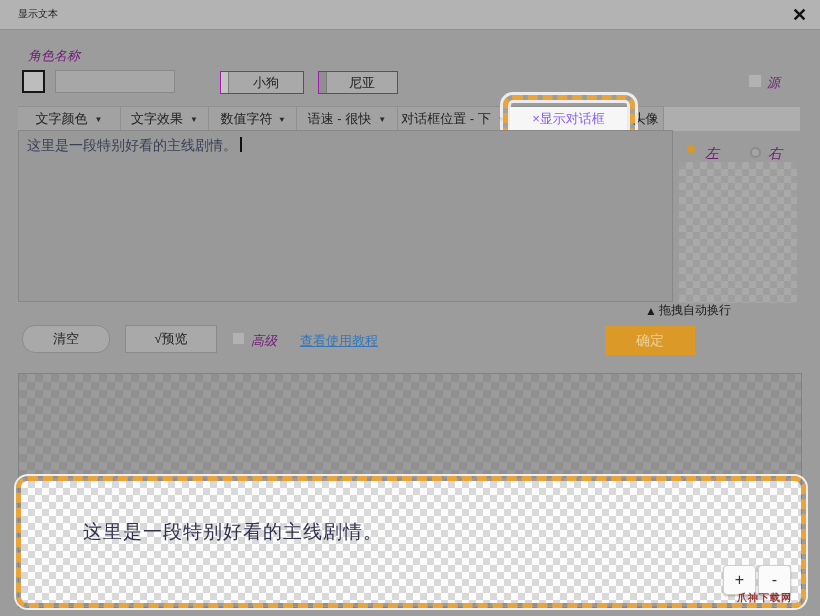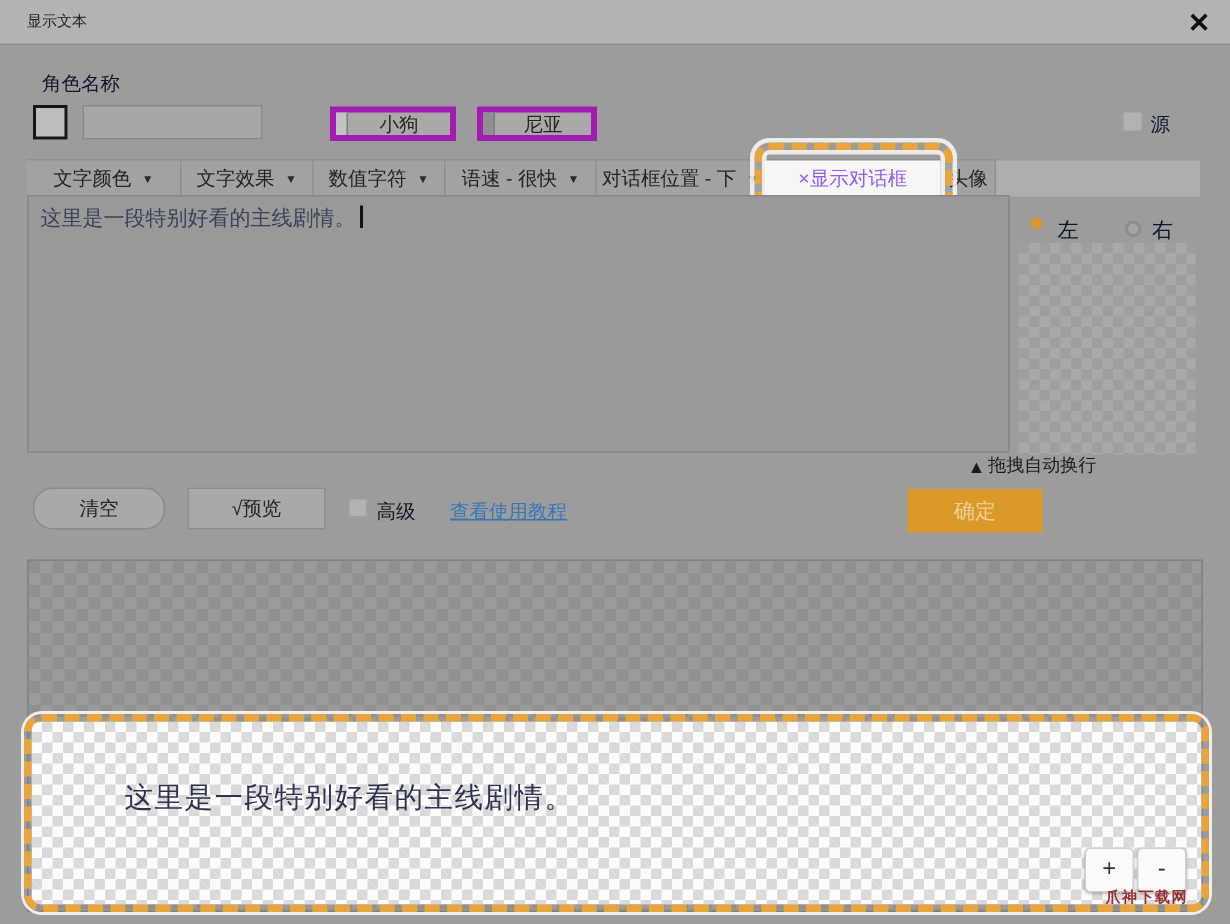--- a/index.html
+++ b/index.html
@@ -8,27 +8,27 @@
     position:relative; width:820px; height:616px; background:#9c9c9c;
     overflow:hidden; font-family:"Liberation Sans", sans-serif;
   }
   
   .titlebar{ position:absolute; left:0; top:0; width:820px; height:30px;
     background:#b3b3b3; border-bottom:1px solid #8f8f8f; }
   .title{ position:absolute; left:18px; top:7px; font-size:10px; color:#1d1d1d; }
   .close-x{ position:absolute; right:13px; top:4px; font-size:18px; font-weight:bold;
     color:#111; cursor:pointer; line-height:22px; }
   
-  .lbl{ position:absolute; font-size:13px; color:#0f172a; }
+  .lbl{ position:absolute; font-size:13px; color:#701a75;font-style:italic; }
   .swatch{ position:absolute; left:22px; top:70px; width:23px; height:23px;
     background:#bdbdbd; border:2px solid #161616; }
   .name-input{ position:absolute; left:55px; top:70px; width:120px; height:23px;
     background:#a7a7a7; border:1px solid #898989; font-size:13px; padding:0 4px; color:#222; }
   .char-btn{ position:absolute; top:71px; height:23px; display:flex; align-items:stretch;
-    border:4px solid #a21caf; background:#a9a9a9; cursor:pointer; }
+    border:1px solid #a21caf; background:#a9a9a9; cursor:pointer; }
   .char-strip{ width:8px; border-right:1px solid #7d7d7d; }
   .char-label{ flex:1; display:flex; align-items:center; justify-content:center;
     font-size:13px; color:#242424; }
   .cb{ position:absolute; width:14px; height:14px; background:#b2b2b2;
     border:1px solid #9d9d9d; }
   
   .toolbar{ position:absolute; left:18px; top:106px; width:782px; height:25px;
     display:flex; background:#a2a2a2; }
   .tb-item{ height:25px; display:flex; align-items:center; justify-content:center;
     gap:7px; font-size:13px; color:#232323; border-right:1px solid #909090;
@@ -122,21 +122,21 @@
 
   <div class="toolbar">
     <div class="tb-item" style="width:103px;">
       <span>文字颜色</span>
       <span class="arr">▼</span>
     </div>
     <div class="tb-item" style="width:88px;">
       <span>文字效果</span>
       <span class="arr">▼</span>
     </div>
-    <div class="tb-item" style="width:88px;">
+    <div class="tb-item" style="width:88px;font-family:Liberation Mono, monospace;">
       <span>数值字符</span>
       <span class="arr">▼</span>
     </div>
     <div class="tb-item" style="width:101px;">
       <span>语速 - 很快</span>
       <span class="arr">▼</span>
     </div>
     <div class="tb-item" style="width:112px;">
       <span>对话框位置 - 下</span>
       <span class="arr">▼</span>

